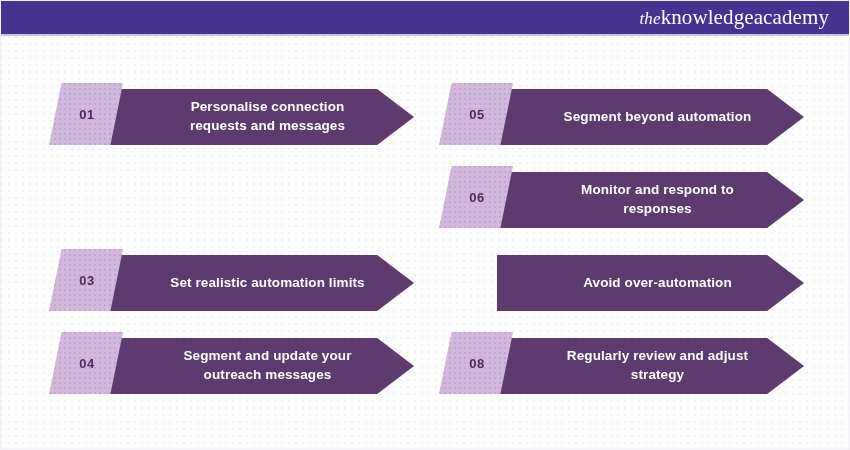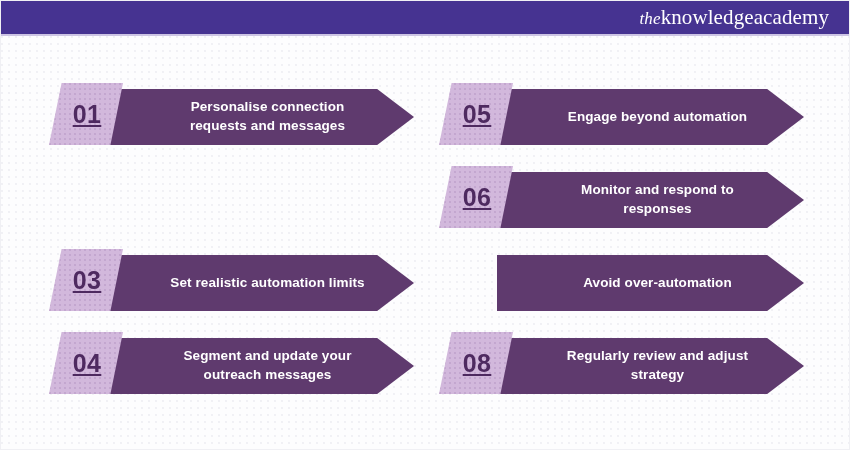--- a/index.html
+++ b/index.html
@@ -127,26 +127,25 @@
       radial-gradient(circle at 1px 1px, rgba(120,80,140,0.16) 0.8px, transparent 1.1px);
     background-size: 5px 5px;
     -webkit-clip-path: polygon(17% 0, 100% 0, 83% 100%, 0 100%);
     clip-path: polygon(17% 0, 100% 0, 83% 100%, 0 100%);
     display: flex;
     align-items: center;
     justify-content: center;
   }
   .badge-num {
     color: #4e2a60;
-    font-size: 25px;
+    font-size: 13px;
     font-weight: 700;
     letter-spacing: 0.4px;
     line-height: 1;
     transform: translateX(1px);
-    text-decoration: underline;
   }
 </style>
 </head>
 <body>
 
 <div class="page">
 
   <div class="header">
     <div class="logo">
       <span class="lg-the">the</span><span class="lg-knowledge">knowledge</span><span class="lg-academy">academy</span>
@@ -181,21 +180,21 @@
       <div class="arrow">
         <div class="arrow-label">Segment and update your outreach messages</div>
       </div>
       <div class="badge">
         <span class="badge-num">04</span>
       </div>
     </div>
 
     <div class="item col-right row-1">
       <div class="arrow">
-        <div class="arrow-label">Engage beyond automation</div>
+        <div class="arrow-label">Segment beyond automation</div>
       </div>
       <div class="badge">
         <span class="badge-num">05</span>
       </div>
     </div>
 
     <div class="item col-right row-2">
       <div class="arrow">
         <div class="arrow-label">Monitor and respond to responses</div>
       </div>

